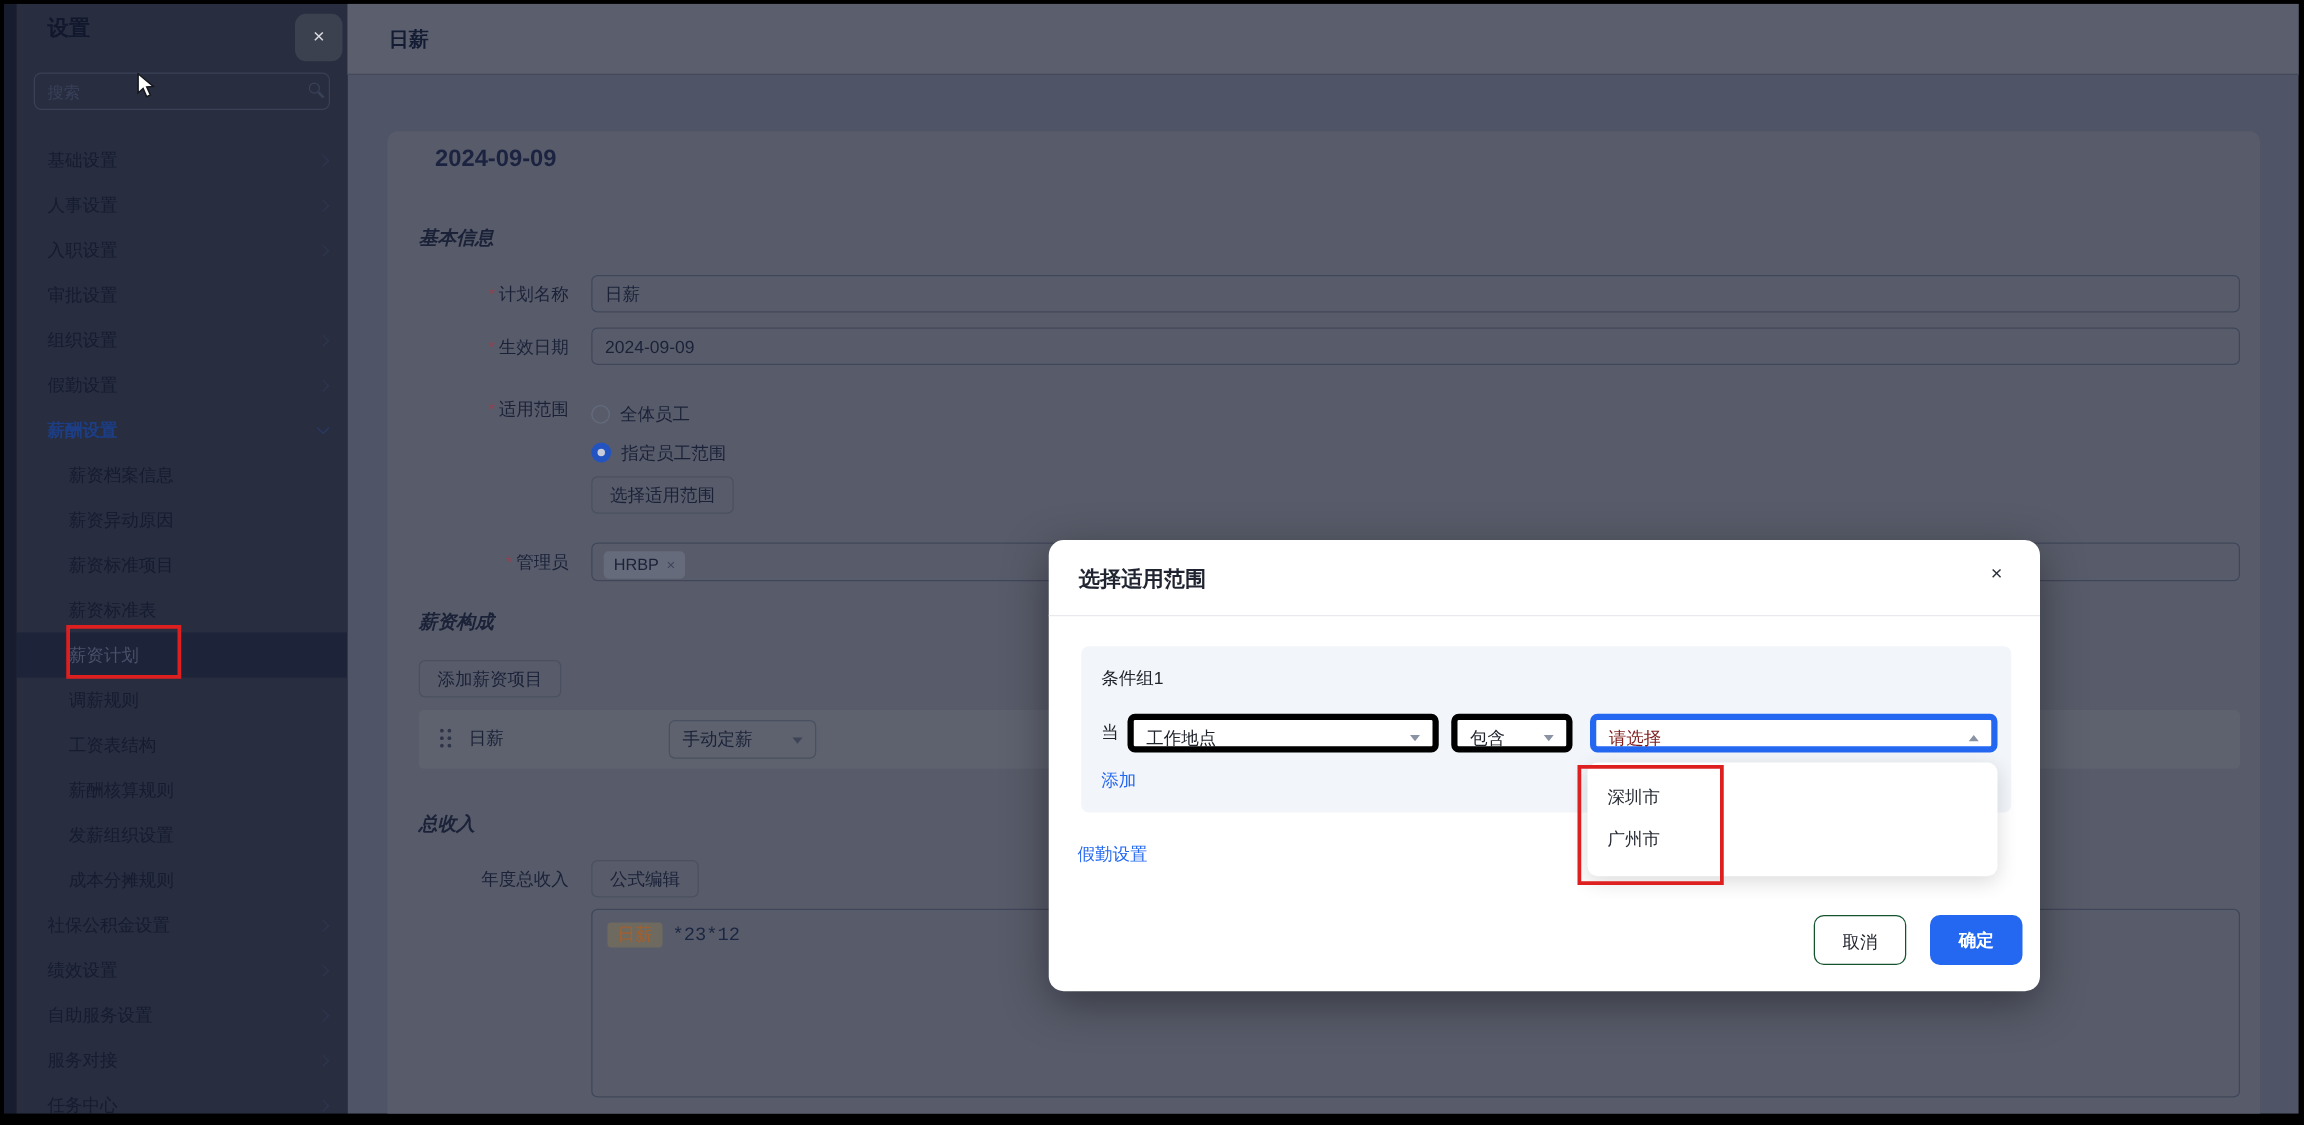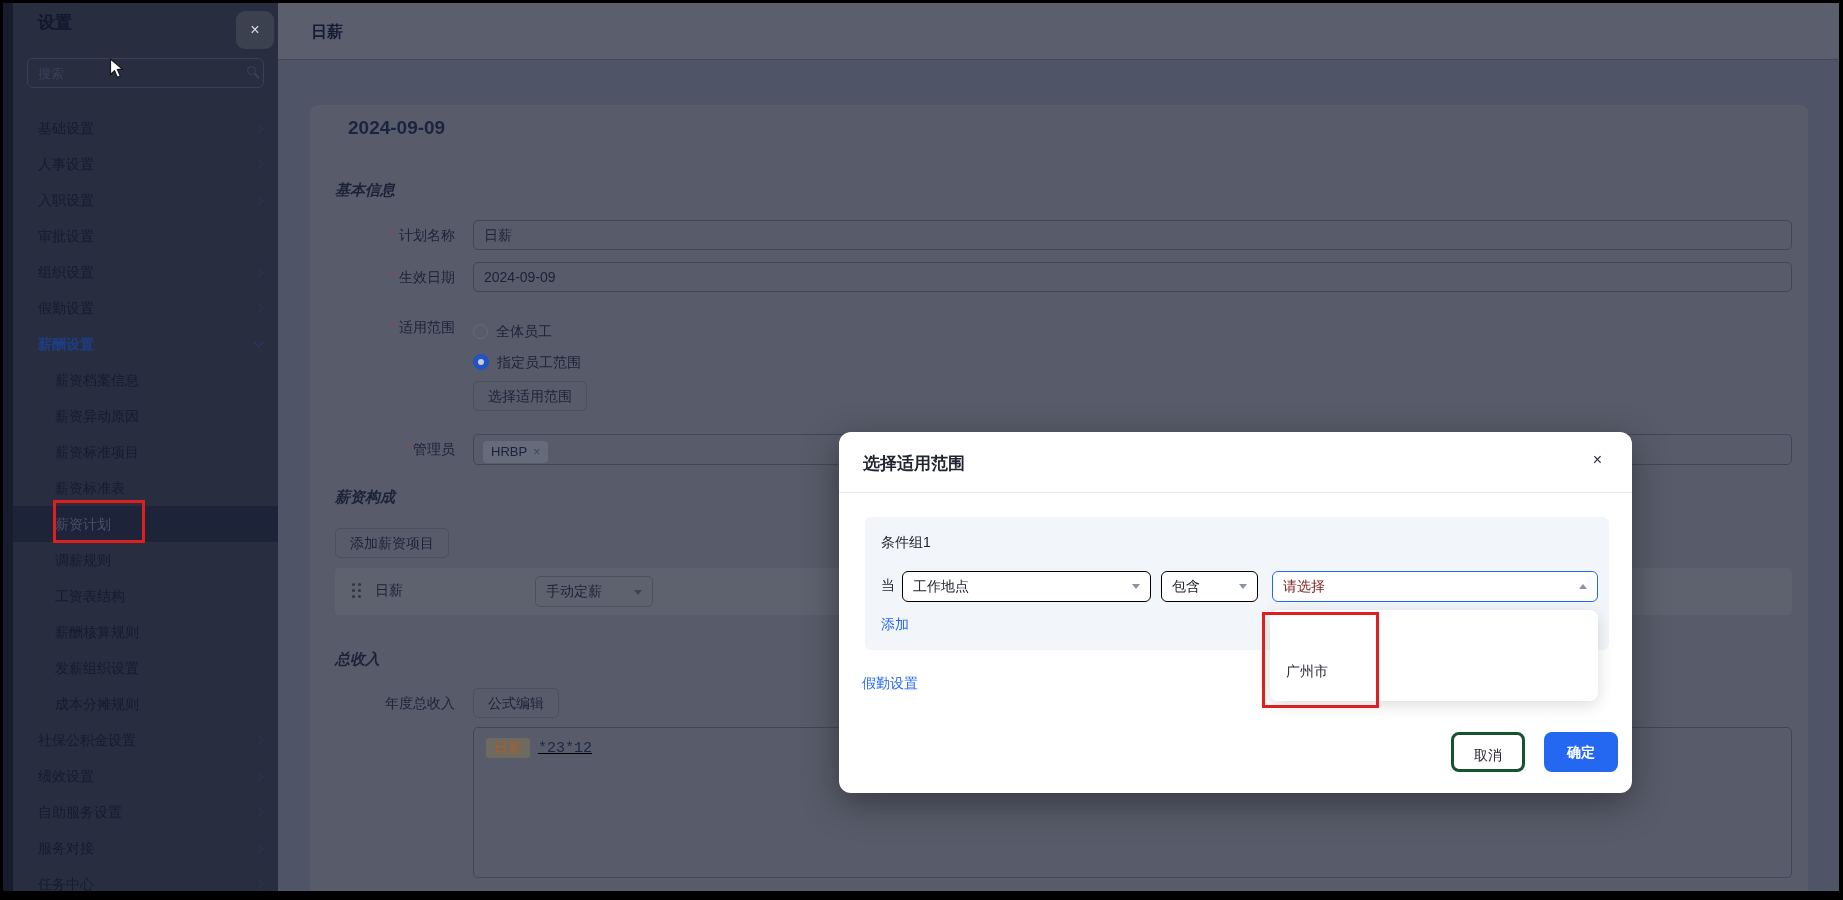--- a/index.html
+++ b/index.html
@@ -80,50 +80,50 @@
   .tag .tag-x { color:#3f4659; margin-left:6px; font-size:12px; }
   .item-strip { position:absolute; left:25px; right:16px; height:47px; background:#5e626f; border-radius:4px; }
   .drag { position:absolute; left:17px; top:15px; width:3px; height:3px; border-radius:50%; background:#2f3548;
     box-shadow:0 6px 0 #2f3548, 0 12px 0 #2f3548, 6px 0 0 #2f3548, 6px 6px 0 #2f3548, 6px 12px 0 #2f3548; }
   .strip-name { position:absolute; left:40px; top:14px; font-size:14px; color:#1b2238; }
   .dim-select { position:absolute; left:200px; top:8px; width:118px; height:31px; border:1px solid #4a505f;
     border-radius:5px; font-size:14px; color:#1b2238; line-height:29px; padding:0 10px; }
   .tri-down-dim { position:absolute; right:10px; top:13px; width:0; height:0;
     border-left:4.5px solid transparent; border-right:4.5px solid transparent; border-top:5.5px solid #3e4456; }
   .formula-box { position:absolute; left:163px; right:16px; top:622px; height:151px;
-    border:1px solid #40465a; border-radius:5px; padding:10px 12px;text-decoration:underline; }
+    border:1px solid #40465a; border-radius:5px; padding:10px 12px; }
   .formula-tag { display:inline-block; background:#6e6a60; color:#a8602a; font-size:14px;
     padding:1px 8px; border-radius:3px; margin-right:8px; }
   .formula-exp { font-size:15px; color:#1b2742; font-family:"Liberation Mono", monospace; }
 
   
   .dialog { position:absolute; left:836px; top:429px; width:793px; height:361px; background:#fff;
     border-radius:12px; box-shadow:0 10px 36px rgba(0,0,0,.38); z-index:20; }
   .dlg-title { position:absolute; left:24px; top:20px; font-size:17px; font-weight:bold; color:#1f2430; }
   .dlg-close { position:absolute; right:30px; top:19px; font-size:16px; color:#2b303a; }
   .dlg-divider { position:absolute; left:0; right:0; top:60px; height:1px; background:#e8eaee; }
   .group-box { position:absolute; left:26px; right:23px; top:85px; height:133px;
     background:#f2f5f9; border-radius:6px; }
   .group-title { position:absolute; left:16px; top:17px; font-size:14px; color:#20242c; }
   .when { position:absolute; left:16px; top:60px; font-size:14px; color:#20242c; }
-  .sel { position:absolute; top:54px; height:31px; background:#fff; border:1px solid #000000;
+  .sel { position:absolute; top:54px; height:31px; background:#fff; border:5px solid #000000;
     border-radius:6px; font-size:14px; color:#20242c; line-height:29px; padding:0 10px; }
   .sel-field { left:37px; width:249px; }
   .sel-op { left:296px; width:97px; }
   .sel-value { left:407px; width:326px; border-color:#2468f2; color:#7f1d1d; }
   .tri-down { position:absolute; right:10px; top:12px; width:0; height:0;
     border-left:4.5px solid transparent; border-right:4.5px solid transparent; border-top:5.5px solid #8a93a3; }
   .tri-up { position:absolute; right:10px; top:12px; width:0; height:0;
     border-left:4.5px solid transparent; border-right:4.5px solid transparent; border-bottom:5.5px solid #8a93a3; }
   .link { color:#2468f2; font-size:14px; }
   .add-link { position:absolute; left:16px; top:99px; }
   .add-group-link { position:absolute; left:23px; top:243px; }
   .dlg-btn { position:absolute; top:300px; width:74px; height:40px; border-radius:8px;
     font-size:14px; line-height:40px; text-align:center; }
-  .btn-cancel { left:612px; background:#fff; border:3px solid #14532d; color:#20242c; }
+  .btn-cancel { left:612px; background:#fff; border:1px solid #14532d; color:#20242c; }
   .btn-confirm { left:705px; background:#2468f2; color:#fff; font-weight:bold; }
 
   
   .dd-panel { position:absolute; left:1267px; top:607px; width:328px; height:91px; background:#fff;
     border-radius:8px; box-shadow:0 4px 16px rgba(0,0,0,.14); z-index:25; }
   .dd-opt { position:absolute; left:0; right:0; height:34px; line-height:34px; padding-left:16px;
     font-size:14px; color:#262a33; }
   .dd-opt-0 { top:10px; } .dd-opt-1 { top:44px; }
 </style>
 </head>
@@ -336,18 +336,19 @@
         <div class="link add-link">添加</div>
       </div>
 
       <div class="link add-group-link">假勤设置</div>
 
       <div class="dlg-btn btn-cancel">取消</div>
       <div class="dlg-btn btn-confirm">确定</div>
     </div>
 
     <div class="dd-panel">
+      <div class="dd-opt dd-opt-0">深圳市</div>
       <div class="dd-opt dd-opt-1">广州市</div>
     </div>
     <div class="red-box red-box-options"></div>
 
   </div>
 </div>
 
 </body></html>

